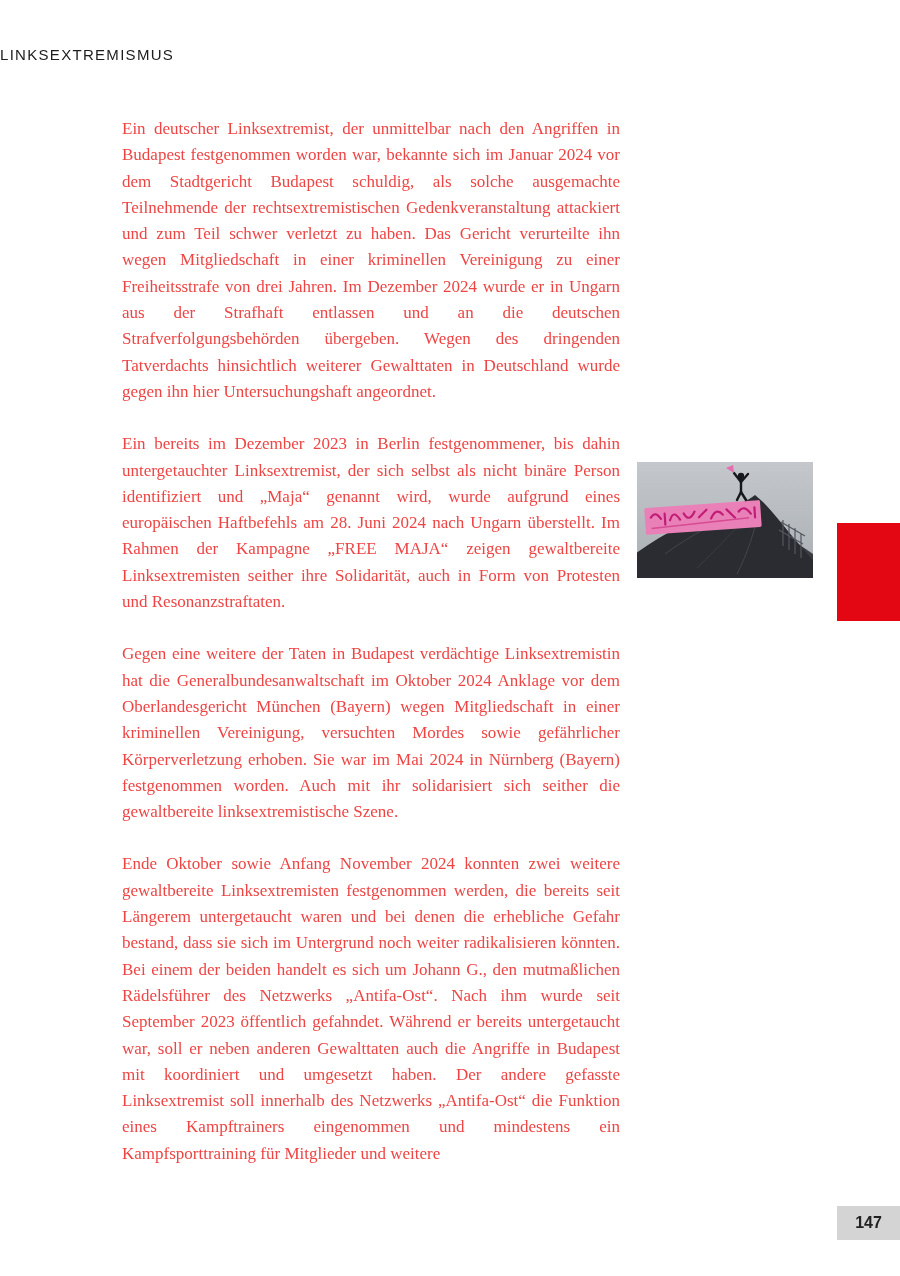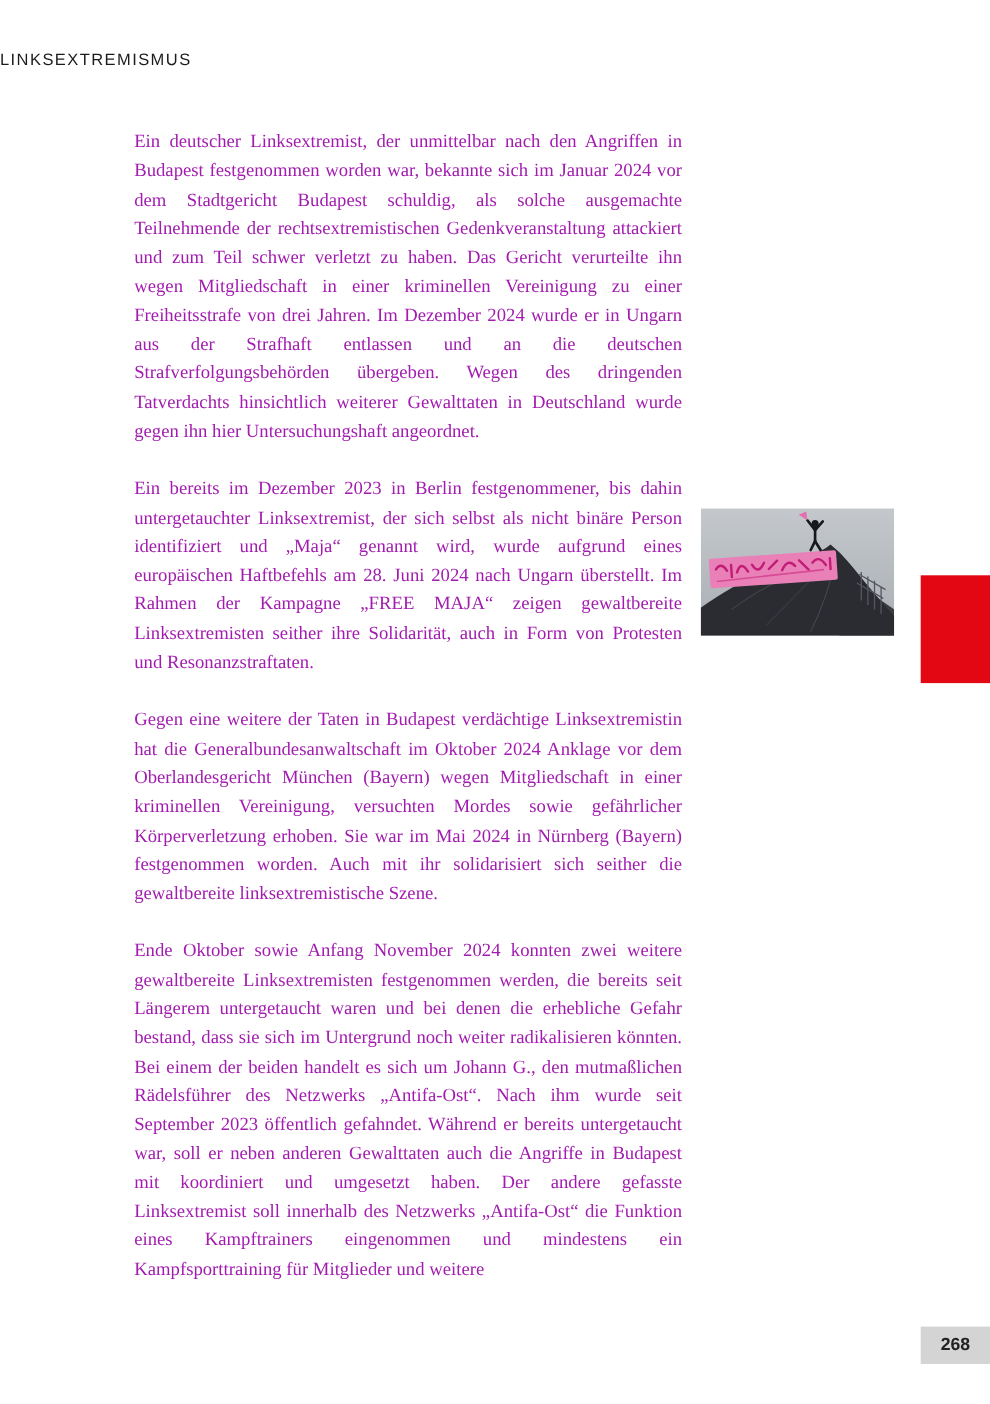--- a/index.html
+++ b/index.html
@@ -25,21 +25,21 @@
     color: #1c1c1c;
   }
   .text-column {
     position: absolute;
     left: 122px;
     top: 116px;
     width: 498px;
     font-size: 17px;
     line-height: 26.3px;
     text-align: justify;
-    color: #a21caf;
+    color: #ef4444;
   }
   .text-column p { margin: 0 0 26px 0; }
   .photo-figure {
     position: absolute;
     left: 637px;
     top: 462px;
     width: 176px;
     height: 116px;
     overflow: hidden;
   }
@@ -114,14 +114,14 @@
       <path d="M104,30 L109,38"></path>
     </g>
 
     <path d="M97,11 L89,6 L96,3 Z" fill="#e46fae"></path>
   </svg>
 </figure>
 
 <div class="red-marker" style="background: rgb(227, 6, 19);"></div>
 
 <div class="page-number-box" style="background: rgb(212, 212, 212);">
-  <span>268</span>
+  <span>147</span>
 </div>
 
 </body></html>

